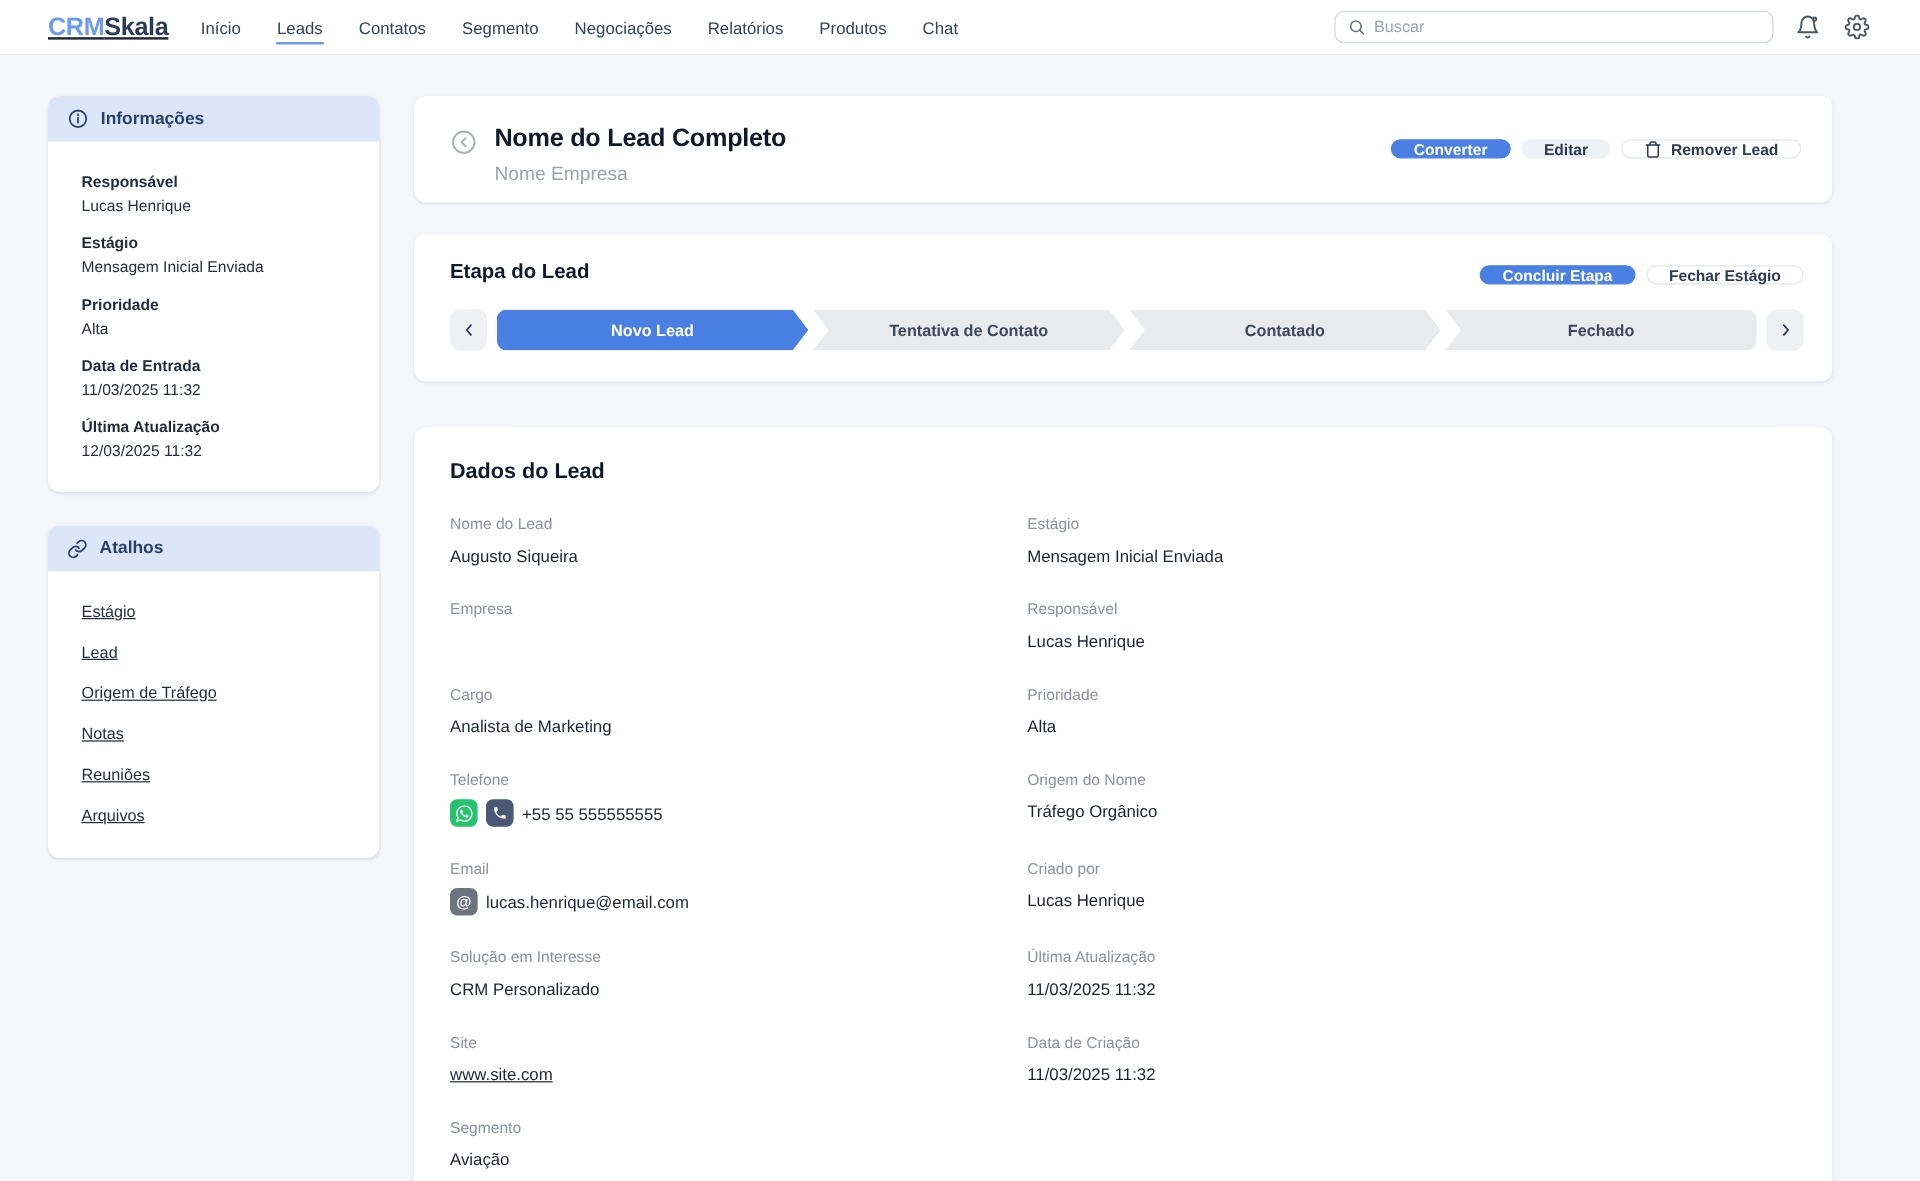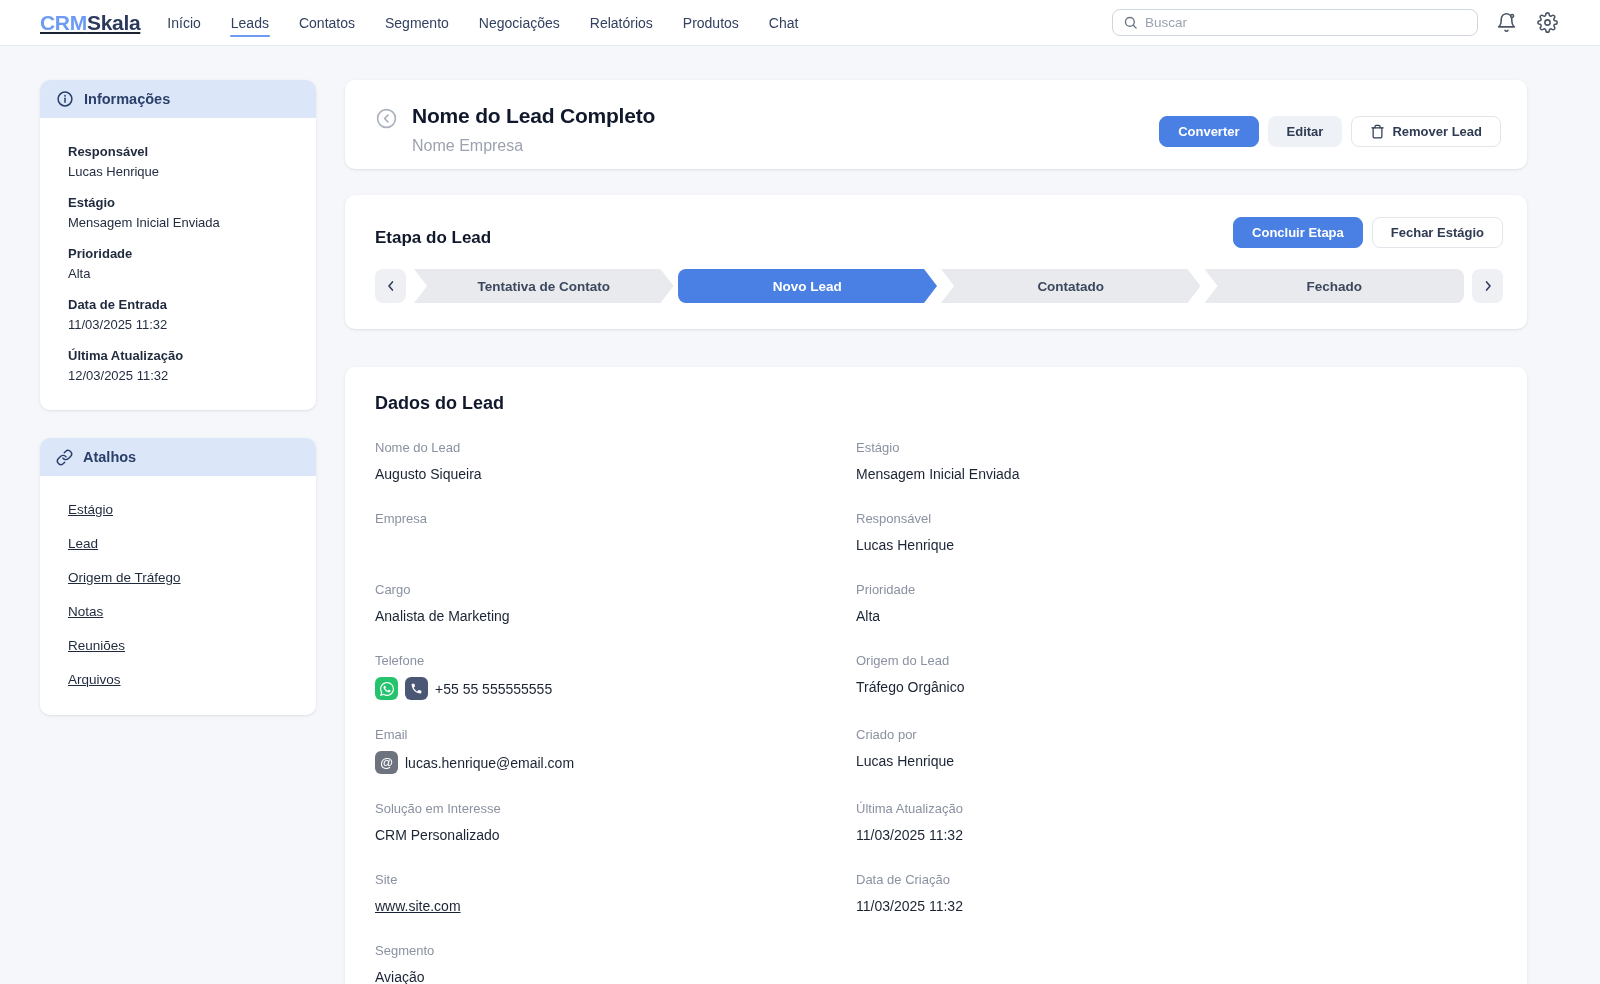--- a/index.html
+++ b/index.html
@@ -47,21 +47,21 @@
             margin-bottom:19px; cursor:pointer; }
   .shortcut:last-child { margin-bottom:6px; }
 
   
   .lead-header { display:flex; align-items:flex-start; padding:24px 26px 14px 30px; margin-bottom:26px; }
   .back-btn { background:none; border:none; cursor:pointer; margin-top:3px; color:#9aa1ad; display:flex; }
   .lead-titles { margin-left:14px; }
   .lead-title { font-size:21px; font-weight:bold; color:#10182b; letter-spacing:-0.2px; }
   .lead-subtitle { font-size:16px; color:#9ca3af; margin-top:9px; }
   .lead-actions { margin-left:auto; display:flex; gap:9px; align-items:center; margin-top:12px; }
-  .btn { font-family:inherit; font-size:13px; font-weight:600; border-radius:8px; height:31px;
+  .btn { font-family:inherit; font-size:13px; font-weight:600; border-radius:8px; height:16px;
             padding:0 18px; cursor:pointer; display:inline-flex; align-items:center; gap:7px; }
   .btn-primary { background:#4a80e4; color:#fff; border:1px solid #4a80e4; }
   .btn-soft { background:#eef1f6; color:#2f3b52; border:1px solid #eef1f6; }
   .btn-outline { background:#fff; color:#2f3b52; border:1px solid #e2e5ea; }
 
   
   .stage-card { padding:22px 24px 26px 30px; margin-bottom:38px; }
   .stage-top { display:flex; align-items:flex-end; margin-bottom:21px; }
   .stage-title { font-size:17px; font-weight:bold; color:#10182b; }
   .stage-top .btns { margin-left:auto; display:flex; gap:9px; }
@@ -242,22 +242,22 @@
         </div>
         <div class="stepper">
           <button class="step-nav">
             <span>
               <svg width="14" height="14" viewBox="0 0 24 24" fill="none" stroke="#2b3a5c" stroke-width="2.6" stroke-linecap="round" stroke-linejoin="round">
                   <polyline points="14.5 5 8.5 12 14.5 19"></polyline>
                 </svg>
             </span>
           </button>
           <div class="steps">
+            <div class="step first active">Novo Lead</div>
             <div class="step mid">Tentativa de Contato</div>
-            <div class="step first active">Novo Lead</div>
             <div class="step mid">Contatado</div>
             <div class="step last">Fechado</div>
           </div>
           <button class="step-nav">
             <span>
               <svg width="14" height="14" viewBox="0 0 24 24" fill="none" stroke="#2b3a5c" stroke-width="2.6" stroke-linecap="round" stroke-linejoin="round">
                   <polyline points="9.5 5 15.5 12 9.5 19"></polyline>
                 </svg>
             </span>
           </button>
@@ -308,21 +308,21 @@
                 <span>
                   <svg width="13" height="13" viewBox="0 0 24 24" fill="#ffffff">
                       <path d="M6.62 10.79c1.44 2.83 3.76 5.14 6.59 6.59l2.2-2.2c.27-.27.67-.36 1.02-.24 1.12.37 2.33.57 3.57.57.55 0 1 .45 1 1V20c0 .55-.45 1-1 1-9.39 0-17-7.61-17-17 0-.55.45-1 1-1h3.5c.55 0 1 .45 1 1 0 1.25.2 2.45.57 3.57.11.35.03.74-.25 1.02l-2.2 2.2z"></path>
                     </svg>
                 </span>
               </button>
               <span>+55 55 555555555</span>
             </div>
           </div>
           <div class="field">
-            <div class="lbl">Origem do Lead</div>
+            <div class="lbl">Origem do Nome</div>
             <div class="val">Tráfego Orgânico</div>
           </div>
 
           <div class="field">
             <div class="lbl">Email</div>
             <div class="val val-row">
               <span class="badge badge-at">@</span>
               <span>lucas.henrique@email.com</span>
             </div>
           </div>

